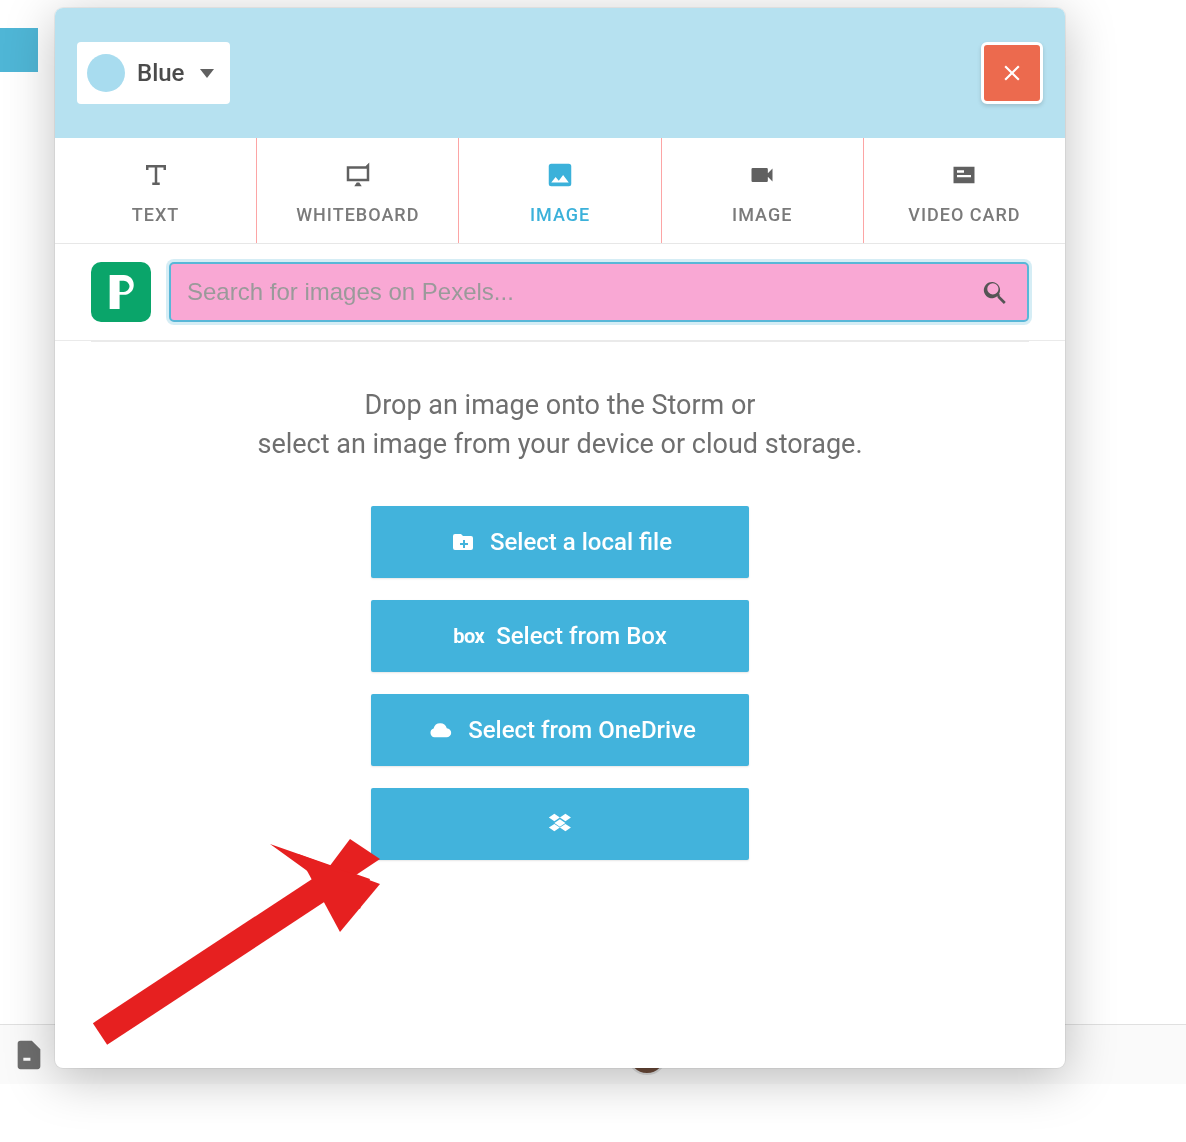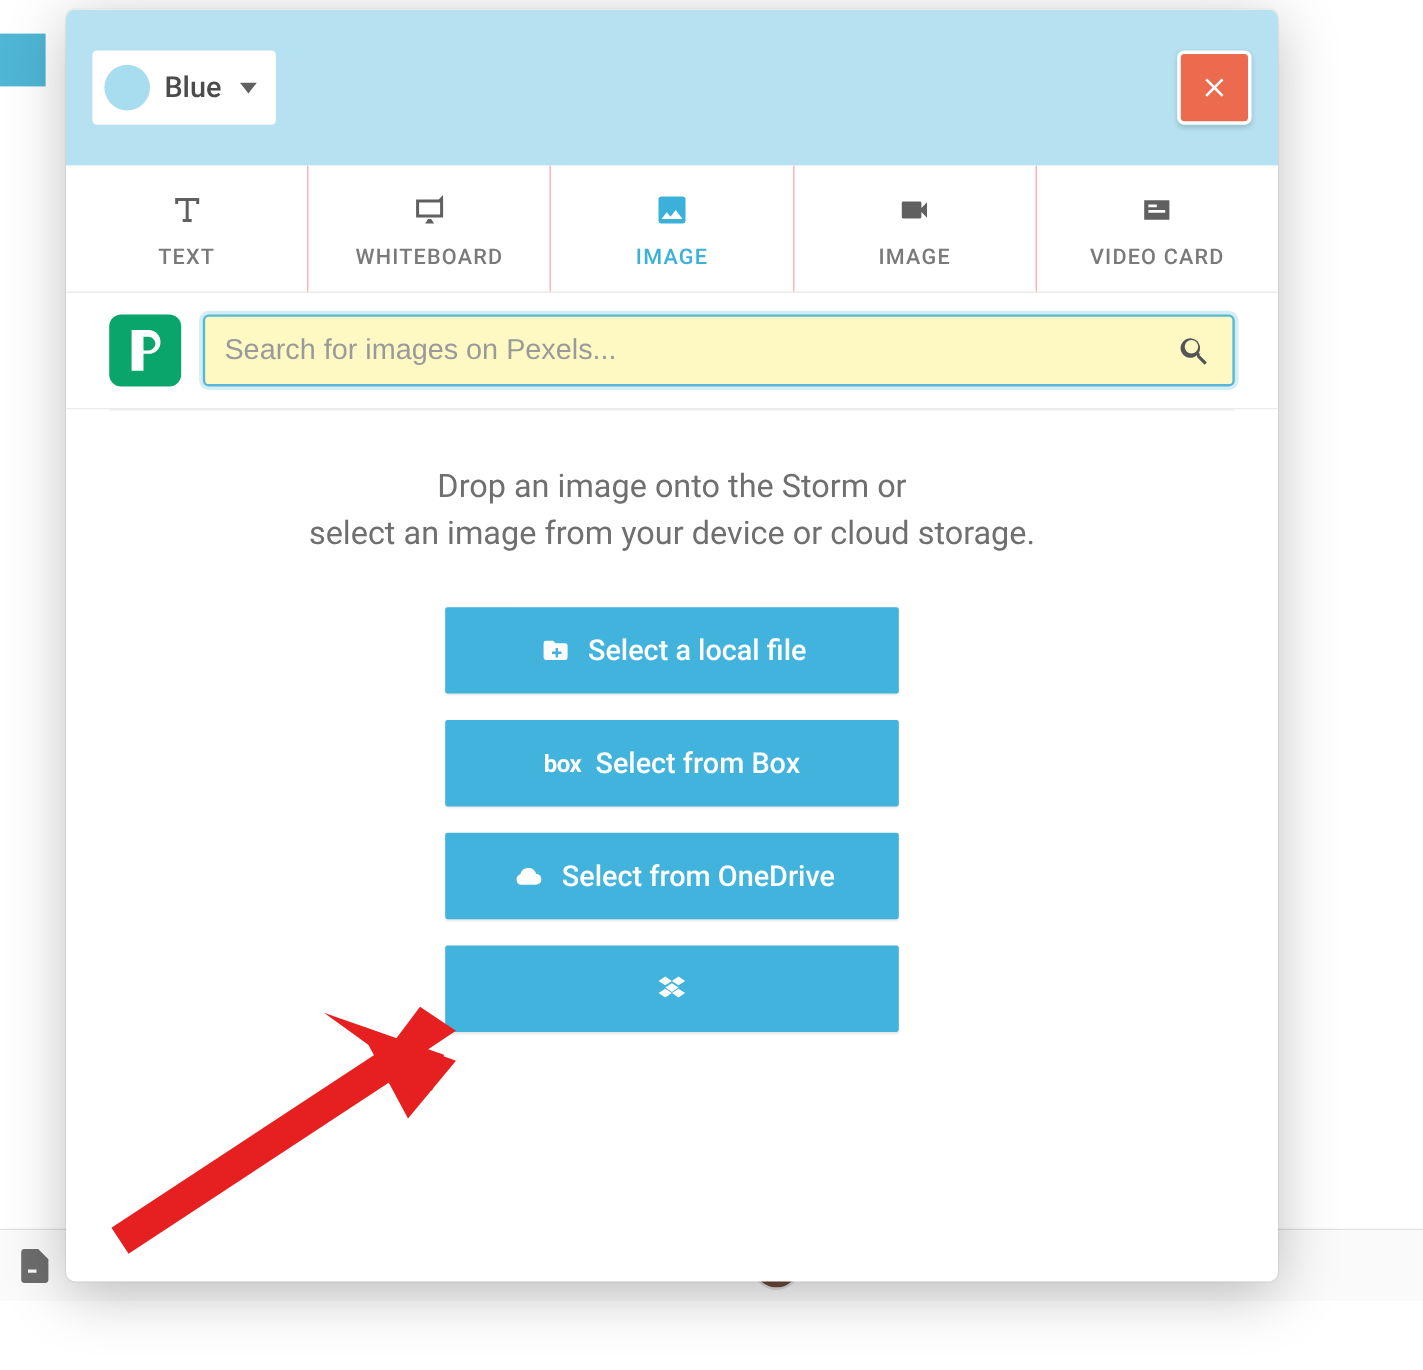--- a/index.html
+++ b/index.html
@@ -149,21 +149,21 @@
   }
   .search-box {
     flex: 1;
     height: 60px;
     border: 2px solid #58b7d8;
     border-radius: 5px;
     box-shadow: 0 0 0 3px rgba(88,183,216,0.25);
     display: flex;
     align-items: center;
     padding: 0 16px;
-    background: #fef9c3;
+    background: #f9a8d4;
   }
   .search-input {
     flex: 1;
     border: none;
     outline: none;
     font-size: 24px;
     color: #555;
     background: transparent;
   }
   .search-input::placeholder { color: #9a9a9a; }

